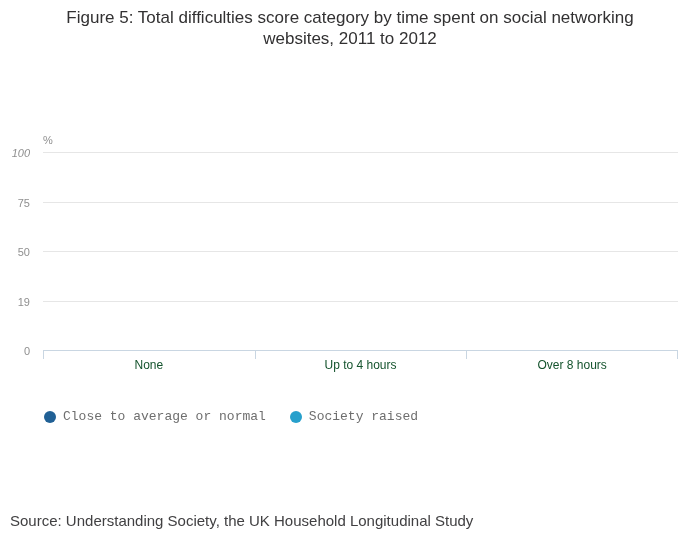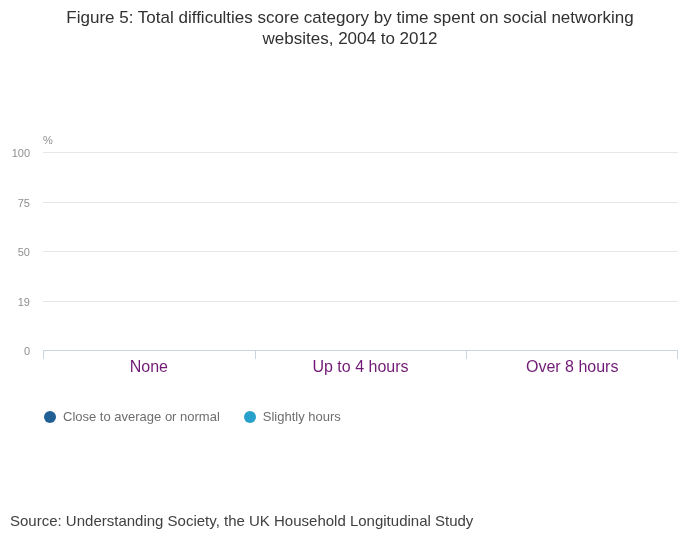--- a/index.html
+++ b/index.html
@@ -42,48 +42,48 @@
   .ylabels{
     position:absolute; left:0; top:153px; width:30px; height:198px;
     font-size:11px; color:#8f8f8f;
   }
   .ylabel{
     position:absolute; right:0; transform:translateY(50%);
     line-height:11px; text-align:right;
   }
   .xlabels{
     position:absolute; left:43px; top:358px; width:635px;
-    display:flex; font-size:16px; color:#701a75;
+    display:flex; font-size:12px; color:#14532d;
   }
   .xlabel{ flex:1 1 0; text-align:center; }
   .legend{
     position:absolute; left:44px; top:409px;
     display:flex; align-items:center; gap:24px;
   }
   .legend-item{ display:flex; align-items:center; gap:7px; }
   .swatch{ width:12px; height:12px; border-radius:50%; flex:0 0 auto; }
-  .legend-label{ font-size:13px; color:#6e6e6e; }
+  .legend-label{ font-size:13px; color:#6e6e6e;font-family:Liberation Mono, monospace; }
   .source{
     position:absolute; left:10px; top:512px;
     font-size:15px; font-weight:400; color:#414042;
   }
 </style>
 </head>
 <body>
 
 <div class="figure">
-  <h1 class="title">Figure 5: Total difficulties score category by time spent on social networking websites, 2004 to 2012</h1>
+  <h1 class="title">Figure 5: Total difficulties score category by time spent on social networking websites, 2011 to 2012</h1>
   <div class="unit">%</div>
 
   <div class="ylabels">
       <div class="ylabel" style="bottom: 0%;">0</div>
       <div class="ylabel" style="bottom: 25%;">19</div>
       <div class="ylabel" style="bottom: 50%; text-align: center;">50</div>
       <div class="ylabel" style="bottom: 75%;">75</div>
-      <div class="ylabel" style="bottom: 100%;">100</div>
+      <div class="ylabel" style="bottom: 100%; font-style: italic;">100</div>
     </div>
 
   <div class="plot">
     <div>
         <div class="gridline" style="bottom: 0%;"></div>
         <div class="gridline" style="bottom: 25%;"></div>
         <div class="gridline" style="bottom: 50%;"></div>
         <div class="gridline" style="bottom: 75%;"></div>
         <div class="gridline" style="bottom: 100%;"></div>
       </div>
@@ -119,18 +119,18 @@
       <div class="xlabel">Over 8 hours</div>
     </div>
 
   <div class="legend">
       <div class="legend-item">
         <span class="swatch" style="background: rgb(32, 96, 149);"></span>
         <span class="legend-label">Close to average or normal</span>
       </div>
       <div class="legend-item">
         <span class="swatch" style="background: rgb(39, 160, 204);"></span>
-        <span class="legend-label">Slightly hours</span>
+        <span class="legend-label">Society raised</span>
       </div>
     </div>
 
   <div class="source">Source: Understanding Society, the UK Household Longitudinal Study</div>
 </div>
 
 </body></html>

